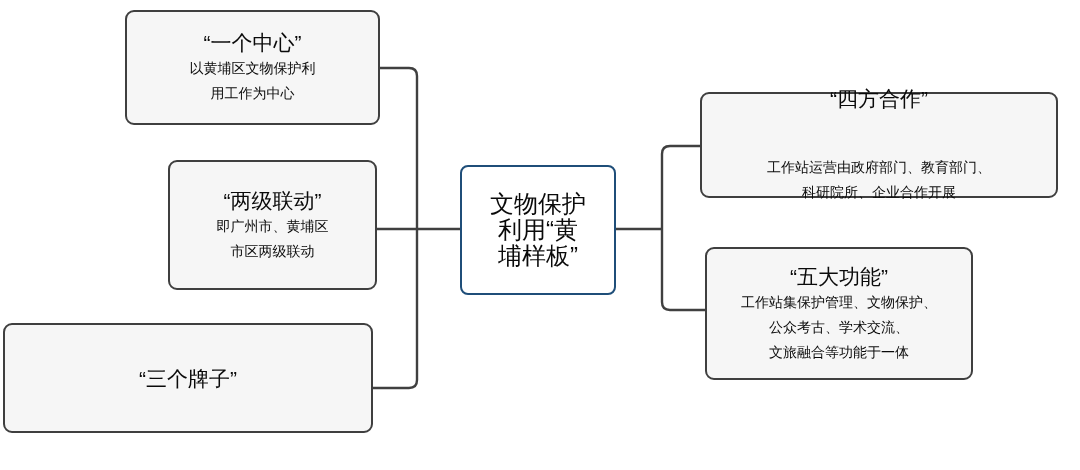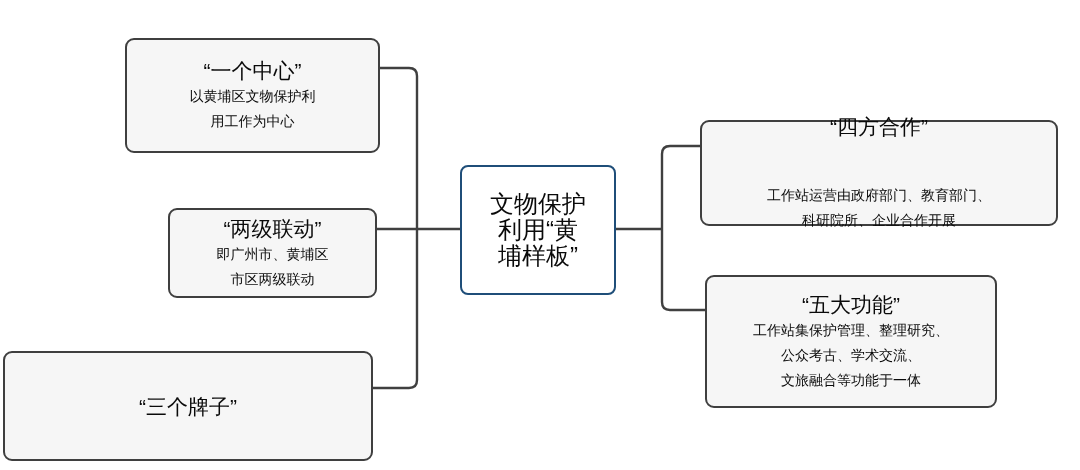--- a/index.html
+++ b/index.html
@@ -17,39 +17,38 @@
   .canvas{position:absolute;inset:0;}
   svg.connectors{position:absolute;left:0;top:0;width:1080px;height:470px;}
   svg.connectors path{fill:none;stroke:var(--connector);stroke-width:2.4;}
   .node{
     position:absolute;box-sizing:border-box;
     background:var(--node-fill);
     border:2px solid var(--node-border);
     border-radius:9px;
     display:flex;flex-direction:column;align-items:center;justify-content:center;
     text-align:center;
-    margin-top:28px;
   }
   .node .title{font-size:21px;line-height:27px;white-space:pre-line;}
   .node .body{font-size:14px;line-height:25px;white-space:pre-line;}
   .center-node{
     position:absolute;box-sizing:border-box;
     background:#ffffff;
     border:2.5px solid var(--center-border);
     border-radius:8px;
     display:flex;align-items:center;justify-content:center;
     text-align:center;font-size:24px;line-height:26px;white-space:pre-line;
   }
   
   #node-left-1{left:125px;top:10px;width:255px;height:115px;}
-  #node-left-2{left:168px;top:180px;width:209px;height:90px;}
+  #node-left-2{left:168px;top:160px;width:209px;height:130px;}
   #node-left-3{left:3px;top:323px;width:370px;height:110px;}
   #node-center{left:460px;top:165px;width:156px;height:130px;}
   #node-right-1{left:700px;top:92px;width:358px;height:106px;gap:43px;}
-  #node-right-2{left:705px;top:247px;width:292px;height:133px;}
+  #node-right-2{left:705px;top:247px;width:268px;height:133px;}
 </style>
 </head>
 <body>
 
 <div class="canvas">
 
   <svg class="connectors" viewBox="0 0 1080 470" aria-hidden="true">
 
     <path d="M 380 68 L 409 68 Q 417 68 417 76 L 417 380 Q 417 388 409 388 L 373 388"></path>
 
@@ -81,18 +80,18 @@
 埔样板”</div>
 
   <div class="node" id="node-right-1">
     <div class="title">“四方合作”</div>
     <div class="body">工作站运营由政府部门、教育部门、
 科研院所、企业合作开展</div>
   </div>
 
   <div class="node" id="node-right-2">
     <div class="title">“五大功能”</div>
-    <div class="body">工作站集保护管理、整理研究、
+    <div class="body">工作站集保护管理、文物保护、
 公众考古、学术交流、
 文旅融合等功能于一体</div>
   </div>
 
 </div>
 
 </body></html>

